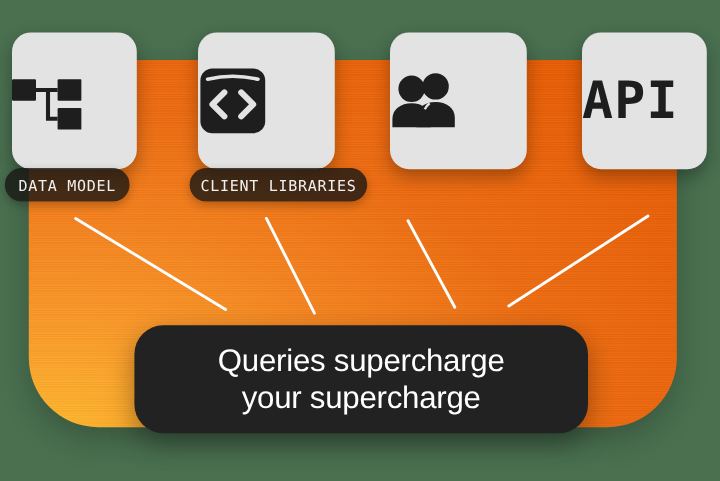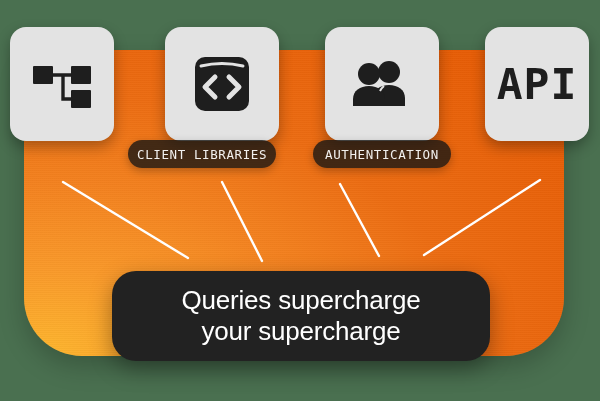--- a/index.html
+++ b/index.html
@@ -56,21 +56,20 @@
     pointer-events: none;
   }
 
   
   .card {
     position: absolute;
     background: #E3E3E3;
     border-radius: 16px;
     display: flex;
     align-items: center;
-    justify-content: center;
     box-shadow: 0 6px 14px rgba(0,0,0,0.30);
   }
   .card-icon { display: block; }
 
   .card.c1 { left: 10px;  top: 27px; width: 104px; height: 114px; }
   .card.c2 { left: 165px; top: 27px; width: 114px; height: 114px; }
   .card.c3 { left: 325px; top: 27px; width: 114px; height: 114px; }
   .card.c4 { left: 485px; top: 27px; width: 104px; height: 114px; }
 
   
@@ -95,21 +94,21 @@
     color: #F2F0EE;
     font-family: "DejaVu Sans Mono", monospace;
     font-size: 12.5px;
     letter-spacing: 0.6px;
     white-space: nowrap;
     padding: 0 12px;
     box-shadow: 0 3px 8px rgba(0,0,0,0.25);
   }
 
   .pill.p1 { left: 4px;   top: 140px; width: 104px; }
-  .pill.p2 { left: 128px; top: 140px; width: 148px; }
+  .pill.p2 { left: 158px; top: 140px; width: 148px; }
   .pill.p3 { left: 313px; top: 140px; width: 138px; }
   .pill.p4 { left: 485px; top: 140px; width: 115px; }
 
   
   .callout {
     position: absolute;
     left: 112px;
     top: 271px;
     width: 378px;
     height: 90px;
@@ -169,25 +168,25 @@
       <circle cx="18" cy="14" r="11" fill="#1E1E1E"></circle>
       <path d="M2 46 V39 c0-8 7-13 16-13 s16 5 16 13 v7 z" fill="#1E1E1E"></path>
       <path d="M33 26 c-1.6 1.3-3 3-4 5" stroke="#E3E3E3" stroke-width="2" fill="none"></path>
     </svg>
   </div>
 
   <div class="card c4">
     <span class="api-word">API</span>
   </div>
 
+  <div class="pill p1">
+    <span>DATA MODEL</span>
+  </div>
   <div class="pill p2">
     <span>CLIENT LIBRARIES</span>
-  </div>
-  <div class="pill p3">
-    <span>AUTHENTICATION</span>
   </div>
 
   <div class="callout">
     <div class="callout-line">Queries supercharge</div>
     <div class="callout-line">your supercharge</div>
   </div>
 
 </div>
 
 </body></html>

